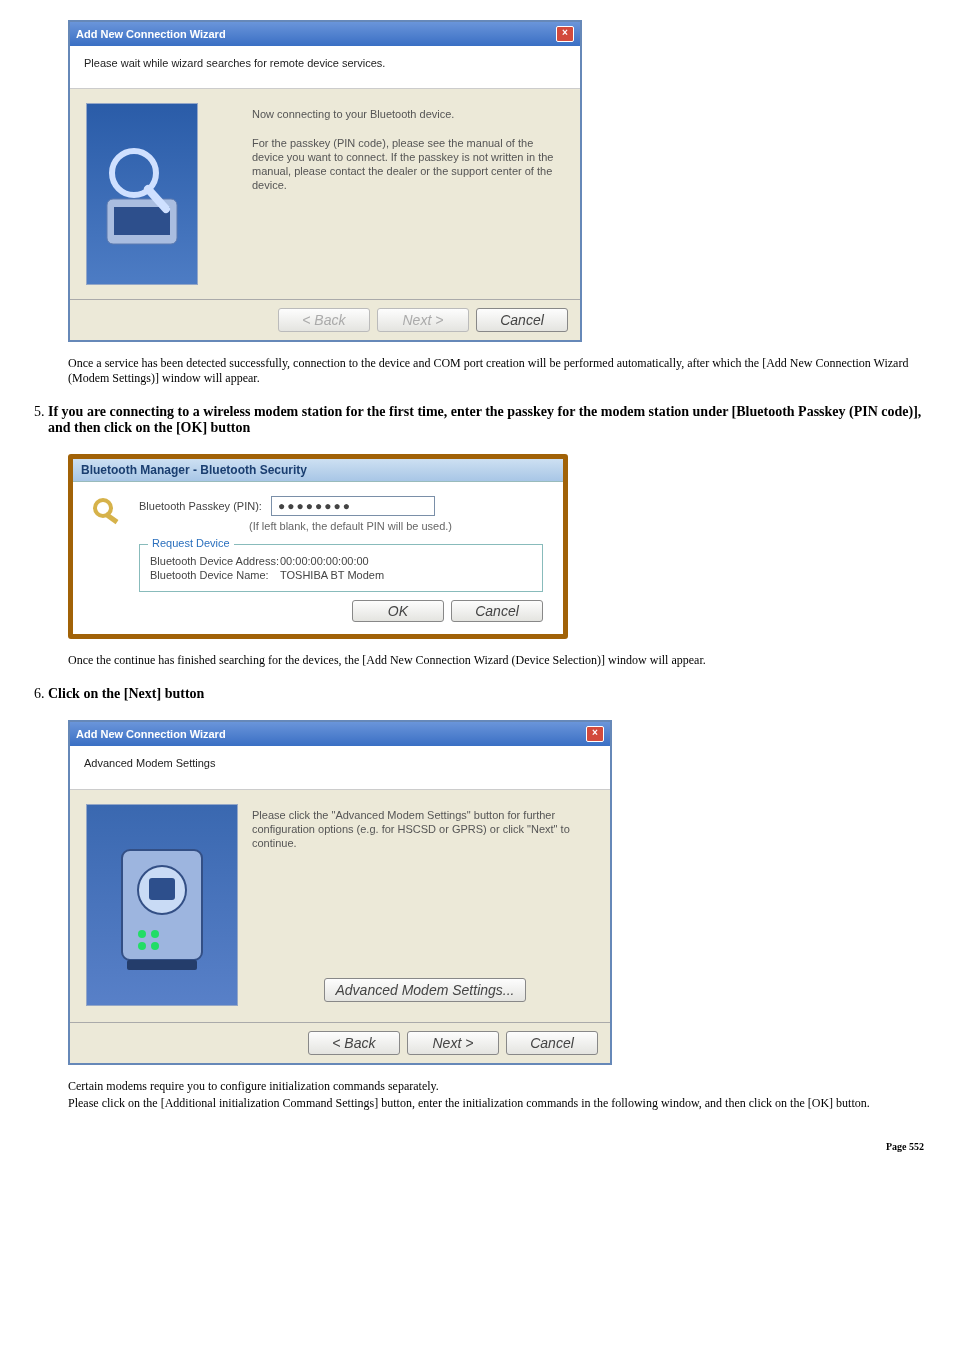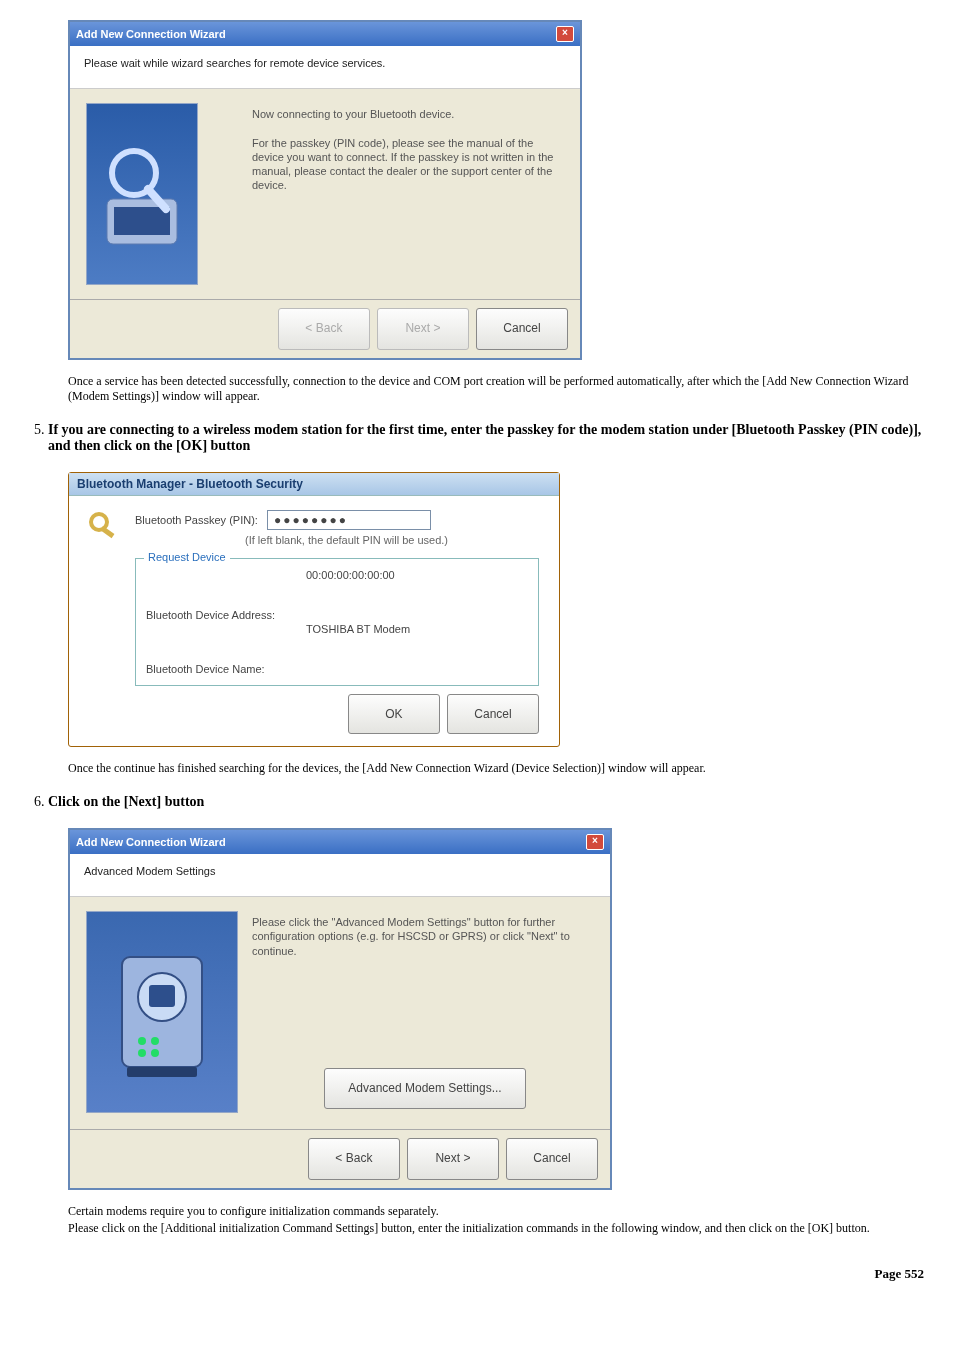--- a/index.html
+++ b/index.html
@@ -68,33 +68,34 @@
   .rtxt { flex: 1; padding-top: 4px; color: #555; }
   .rtxt .blk { margin-bottom: 14px; margin-left: 40px; }
   .btnbar {
     border-top: 1px solid #aaa;
     padding: 8px 12px;
     text-align: right;
   }
   .btn {
     display: inline-block;
     min-width: 70px;
-    padding: 12px 10px;
+    padding: 2px 10px;
     border: 1px solid #888;
     background: linear-gradient(#fdfdfd,#e4e4e0);
     font-family: Tahoma, Arial, sans-serif;
-    font-size: 12px;
+    font-size: 14px;
     color: #444;
     text-align: center;
     border-radius: 3px;
     margin-left: 4px;
+    font-style: italic;
   }
   .btn.disabled { color: #aaa; border-color: #bbb; }
   .bt-wrap {
-    border: 1px solid #a16207;
+    border: 5px solid #a16207;
     width: 490px;
     margin: 0 0 14px 38px;
     border-radius: 3px;
     padding: 0;
     background: #fff;
     font-family: Tahoma, Arial, sans-serif;
     font-size: 11px;
     color: #444;
   }
   .bt-title {
@@ -128,25 +129,25 @@
   }
   .group .legend {
     position: absolute;
     top: -8px; left: 8px;
     background: #fff;
     padding: 0 4px;
     color: #2a6fbd;
     font-size: 11px;
   }
   .kv { display: flex; margin: 2px 0; }
-  .kv .k { width: 160px; margin-top: 40px; }
+  .kv .k { width: 130px; }
   .page-num {
     text-align: right;
     font-family: "Times New Roman", serif;
-    font-size: 13px;
+    font-size: 10px;
     font-weight: bold;
     margin-top: 30px;
   }
   .modem-img {
     width: 150px; height: 200px;
     background: linear-gradient(#3a68b0,#5880c8);
     border: 1px solid #94a7c7;
     flex-shrink: 0;
     display:flex;
     align-items:center;

